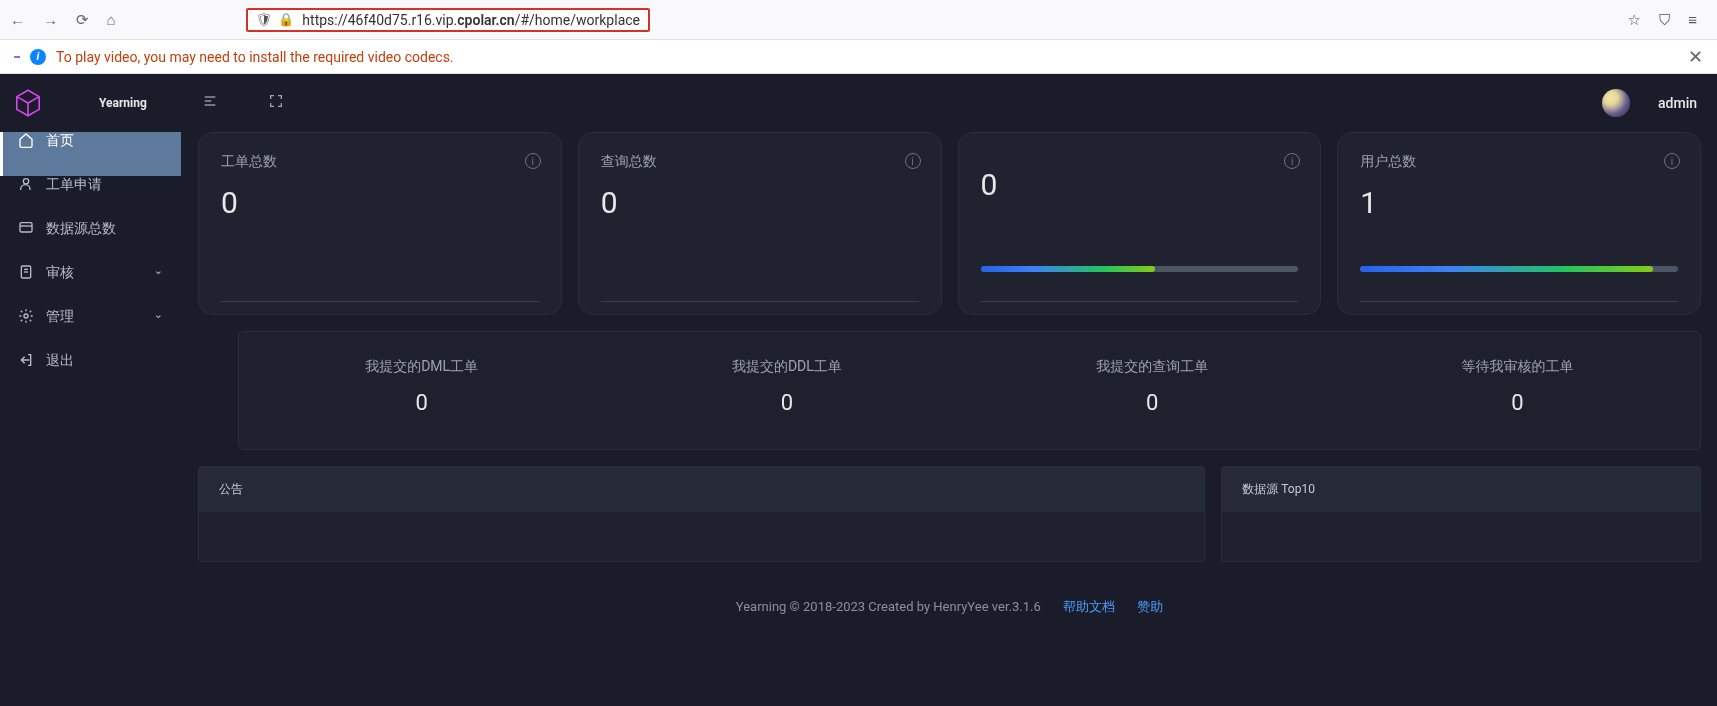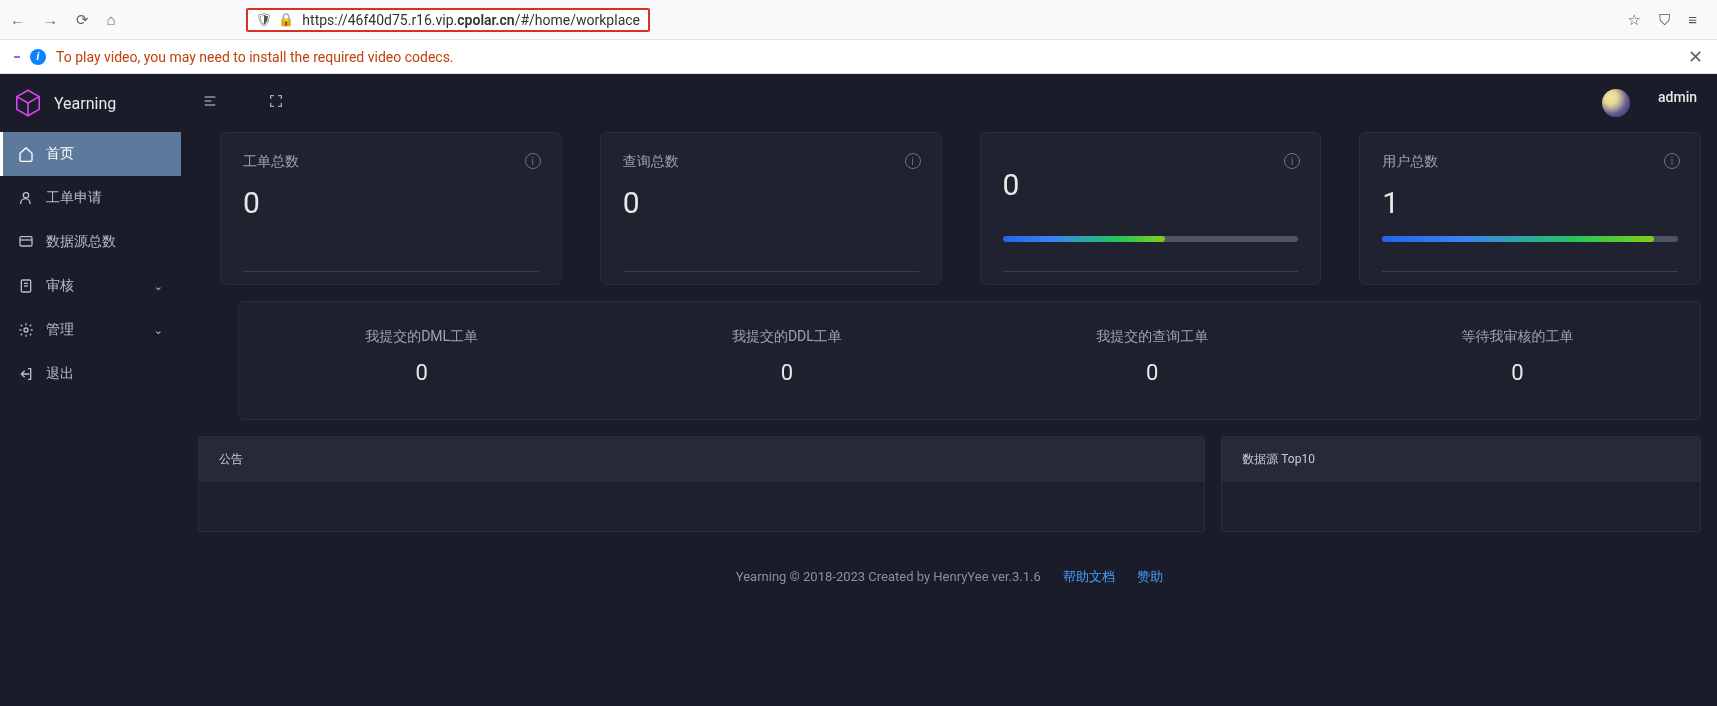--- a/index.html
+++ b/index.html
@@ -27,43 +27,43 @@
 .accent { height: 2px; background: linear-gradient(90deg, #5b8def 0%, #a855f7 100%); width: 6px; }
 
 
 .app { display: flex; height: calc(100vh - 76px); }
 
 
 .sidebar { width: 182px; background: #1a1d29; border-right: 1px solid #1a1d29; display: flex; flex-direction: column; }
 .logo-row { height: 58px; display: flex; align-items: center; padding: 0 12px; gap: 10px; }
 .logo-cube { width: 32px; height: 32px; position: relative; }
 .logo-cube svg { width: 100%; height: 100%; }
-.logo-text { color: #e8e8e8; font-size: 16px; font-weight: 400; }
+.logo-text { color: #e8e8e8; font-size: 12px; font-weight: 700; margin-left: 45px; }
 .nav { display: flex; flex-direction: column; }
-.nav-item { height: 44px; display: flex; align-items: center; padding: 0 18px; gap: 12px; color: #b8bcc8; font-size: 14px; cursor: pointer; position: relative; }
+.nav-item { height: 44px; display: flex; align-items: flex-start; padding: 0 18px; gap: 12px; color: #b8bcc8; font-size: 14px; cursor: pointer; position: relative; }
 .nav-item.active { background: #5d7a9c; color: #fff; }
 .nav-item.active::before { content: ""; position: absolute; left: 0; top: 0; bottom: 0; width: 3px; background: #fff; }
 .nav-icon { width: 16px; height: 16px; display: flex; align-items: center; justify-content: center; }
 .nav-item .chev { margin-left: auto; font-size: 11px; }
 
 
 .main { flex: 1; display: flex; flex-direction: column; background: #1a1d29; }
 .topbar { height: 58px; display: flex; align-items: center; padding: 0 20px; justify-content: space-between; }
 .topbar-left { display: flex; gap: 50px; color: #9ca3af; }
 .topbar-left span { cursor: pointer; font-size: 16px; }
-.topbar-right { display: flex; align-items: flex-start; gap: 28px; }
+.topbar-right { display: flex; align-items: center; gap: 28px; }
 .avatar { width: 28px; height: 28px; border-radius: 50%; background: radial-gradient(circle at 30% 30%, #f5e6a8 0%, #e8d896 25%, #7a6fa8 60%, #5a4f8a 100%); box-shadow: inset -3px -3px 6px rgba(0,0,0,0.3); }
 .username { color: #e8e8e8; font-size: 14px; font-weight: 500; }
 
 
 .content { flex: 1; padding: 0 16px 20px 16px; display: flex; flex-direction: column; gap: 16px; }
 
 
 .cards-row { display: grid; grid-template-columns: repeat(4, 1fr); gap: 16px; }
-.card { background: #20232f; border: 1px solid #2a2e3a; border-radius: 7px; padding: 20px 22px; position: relative; height: 153px; display: flex; flex-direction: column; margin-left: 22px; }
+.card { background: #20232f; border: 1px solid #2a2e3a; border-radius: 15px; padding: 20px 22px; position: relative; height: 183px; display: flex; flex-direction: column; }
 .card-title { font-size: 14px; color: #9ca3af; }
 .card-info { position: absolute; top: 20px; right: 20px; color: #6b7280; font-size: 14px; width: 16px; height: 16px; border: 1.5px solid #6b7280; border-radius: 50%; display: flex; align-items: center; justify-content: center; font-size: 10px; }
 .card-value { font-size: 30px; color: #e8e8e8; margin-top: 14px; font-weight: 400; }
 .card-bar { margin-top: auto; margin-bottom: 22px; height: 6px; background: #4b5563; border-radius: 3px; overflow: hidden; position: relative; }
 .card-bar-fill { height: 100%; border-radius: 3px; background: linear-gradient(90deg, #2563eb 0%, #3b82f6 30%, #22c55e 70%, #84cc16 100%); }
 .card-divider { position: absolute; bottom: 12px; left: 22px; right: 22px; height: 1px; background: #3a3e4a; }
 .card.no-bar .card-bar { visibility: hidden; }
 
 
 .sub-row { background: #1e212d; border: 1px solid #2a2e3a; border-radius: 6px; display: grid; grid-template-columns: repeat(4, 1fr); padding: 26px 0 34px 0; margin-left: 40px; }

